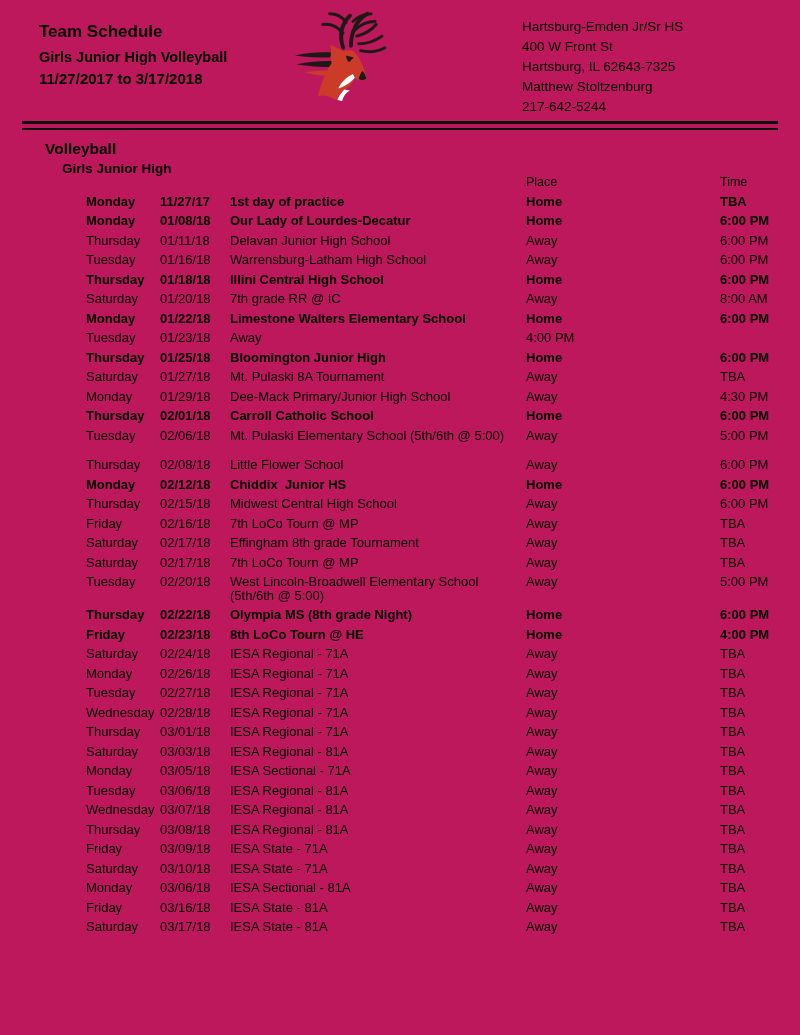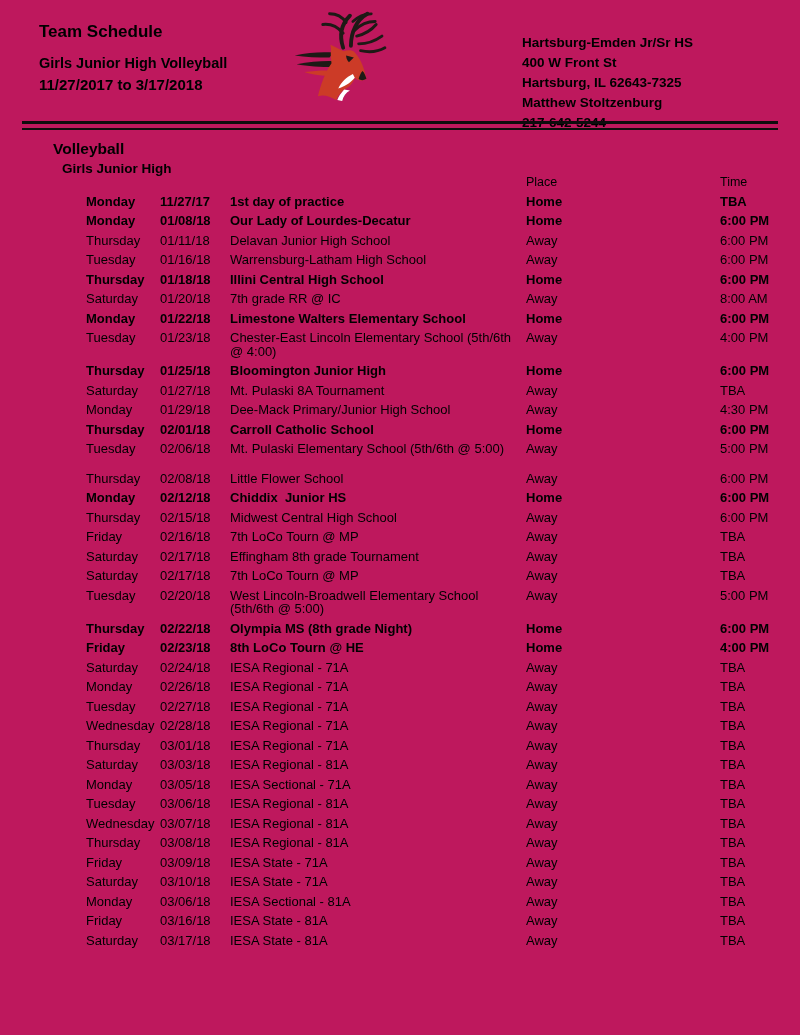--- a/index.html
+++ b/index.html
@@ -3,36 +3,36 @@
 <meta charset="utf-8">
 <style>
   html,body { margin:0; padding:0; background:#ffffff; }
   .page {
     position:relative; width:800px; height:1035px; background:#be185d;
     font-family:"Liberation Sans", sans-serif; color:#000; overflow:hidden;
   }
   
   .hdr-left { position:absolute; left:39px; top:22px; }
   .doc-title    { font-size:17px;   font-weight:700; line-height:20px; }
-  .doc-subtitle { font-size:14.5px; font-weight:700; line-height:19px; margin-top:12px; }
+  .doc-subtitle { font-size:14.5px; font-weight:700; line-height:19px; margin-top:6px; }
   .doc-range    { font-size:15px;   font-weight:700; line-height:19px; margin-top:2px; }
 
   .logo { position:absolute; left:292px; top:7px; width:112px; height:97px; }
 
-  .hdr-right { position:absolute; left:522px; top:33px; font-size:13.5px; font-weight:700; }
+  .hdr-right { position:absolute; left:522px; top:17px; font-size:13.5px; font-weight:400; }
   .hdr-right div { line-height:20px; }
 
   .rule {
     position:absolute; left:22px; top:121px; width:756px; height:9px;
     border-top:3px solid #0d0d0d; border-bottom:2px solid #0d0d0d;
     box-sizing:border-box;
   }
 
   
-  .sport { position:absolute; left:53px; top:140px; font-size:15.5px; font-weight:700; }
+  .sport { position:absolute; left:45px; top:140px; font-size:15.5px; font-weight:700; }
   .team  { position:absolute; left:62px; top:161px; font-size:13.5px; font-weight:700; }
 
   
   .table-area { position:absolute; left:0; top:176px; width:740px; }
   .row {
     display:grid;
     grid-template-columns:74px 70px 296px 194px auto;
     padding-left:86px;
     font-size:13px; line-height:13.5px;
     margin-bottom:6px;
@@ -152,21 +152,20 @@
         <div class="row bold">
           <div class="cell c-day">Monday</div>
           <div class="cell c-date">01/22/18</div>
           <div class="cell c-event">Limestone Walters Elementary School</div>
           <div class="cell c-place">Home</div>
           <div class="cell c-time">6:00 PM</div>
         </div>
         <div class="row">
           <div class="cell c-day">Tuesday</div>
           <div class="cell c-date">01/23/18</div>
-          <div class="cell c-event">Chester-East Lincoln Elementary School (5th/6th @ 4:00)</div>
           <div class="cell c-place">Away</div>
           <div class="cell c-time">4:00 PM</div>
         </div>
         <div class="row bold gap-sm">
           <div class="cell c-day">Thursday</div>
           <div class="cell c-date">01/25/18</div>
           <div class="cell c-event">Bloomington Junior High</div>
           <div class="cell c-place">Home</div>
           <div class="cell c-time">6:00 PM</div>
         </div>

